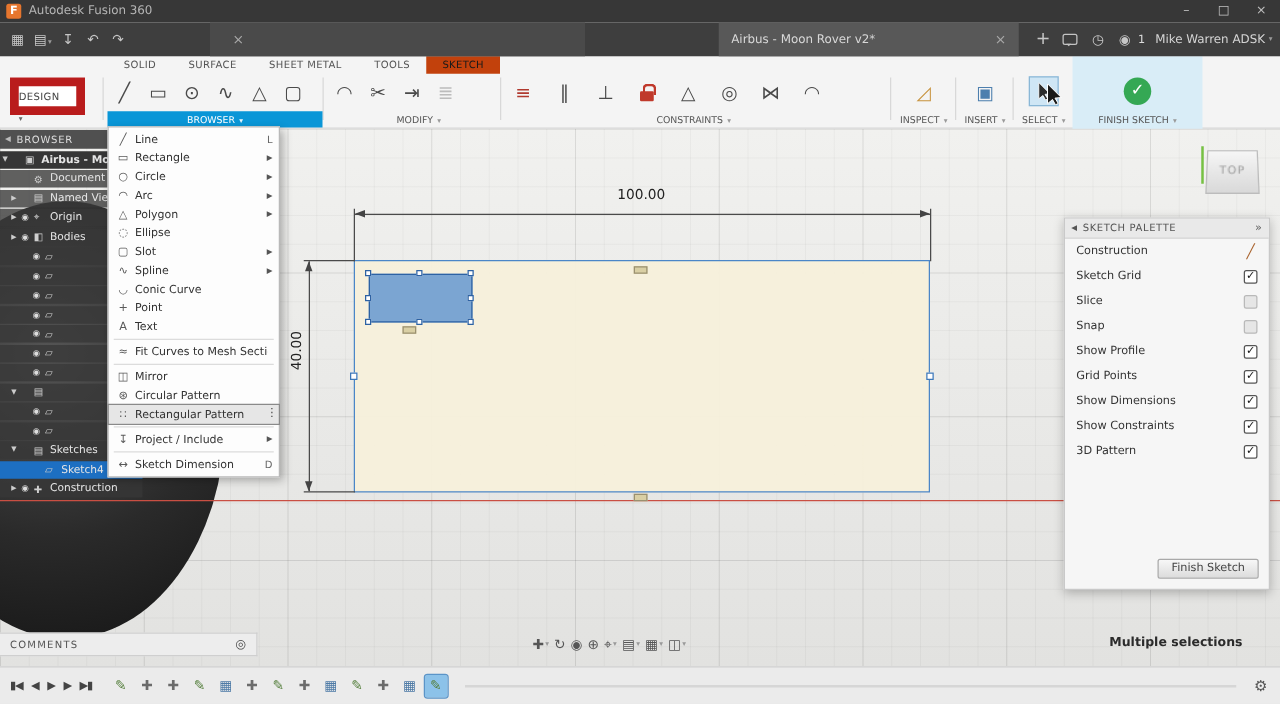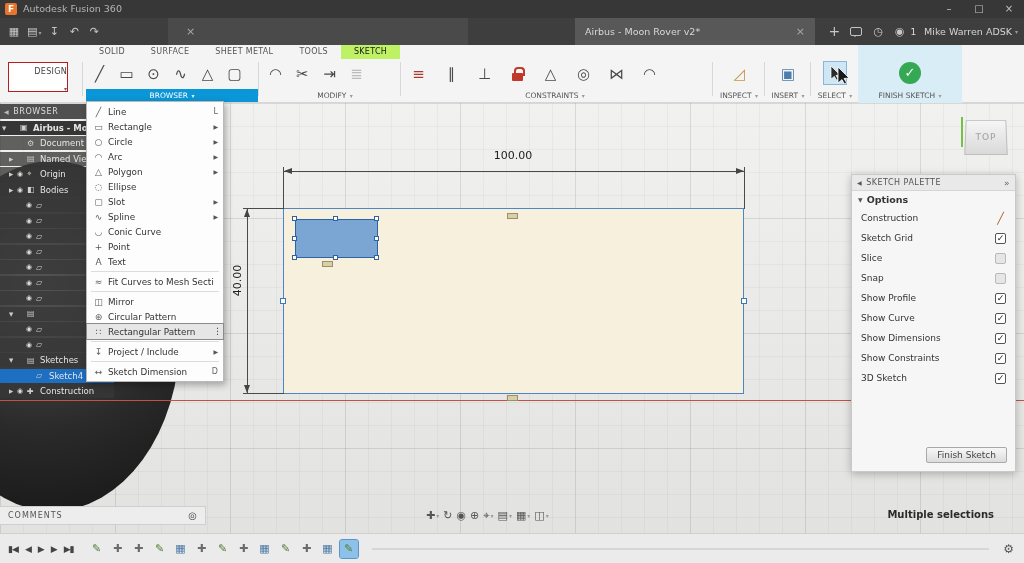--- a/index.html
+++ b/index.html
@@ -30,23 +30,23 @@
   .bubble::after{content:"";position:absolute;left:2px;bottom:-4px;border:2.5px solid transparent;border-top-color:#c4c4c4}
   .nbadge{color:#ddd;font-size:9px;margin:0 8px 0 2px}
   .uname{color:#d5d5d5;font-size:9.5px;white-space:nowrap}
   .ucaret{color:#9a9a9a;font-size:6px;margin-left:3px}
 
   
   .ribbon{position:absolute;left:0;top:45px;right:0;height:58px;background:#f4f4f4;
     border-bottom:1px solid #d6d6d6;z-index:30}
   .rtabs{position:absolute;left:86px;top:0;height:14px;display:flex}
   .rtab{padding:0 13px;font-size:8px;line-height:14px;color:#555;letter-spacing:.3px}
-  .rtab.active{background:#bef264;color:#1a1a1a}
+  .rtab.active{background:#c2410c;color:#1a1a1a}
   .designbox{position:absolute;left:8px;top:17px;width:60px;height:30px;background:#fff;
-    border:1px solid #b91c1c;text-align:right}
+    border:7px solid #b91c1c;text-align:left}
   .designbox .dlbl{display:block;font-size:8px;color:#444;margin-top:4px;letter-spacing:.3px}
   .designbox .dcaret{font-size:6px;color:#666}
   .vsep{position:absolute;top:17px;height:34px;width:1px;background:#d8d8d8}
   .group{position:absolute;top:14px;height:44px}
   .g-icons{display:flex;align-items:center;height:29px}
   .tbico{width:27px;height:26px;line-height:26px;text-align:center;font-size:15px;color:#4a4a4a}
   .tbico.dim{color:#bcbcbc}
   .tbico.accent-red{color:#b0392e}
   .g-label{position:absolute;left:0;right:0;bottom:1px;text-align:center;font-size:7.5px;color:#555;
     height:13px;line-height:13px;white-space:nowrap}
@@ -558,24 +558,20 @@
       <span class="lbl">Construction</span>
     </div>
 </div>
 
 <div class="palette">
   <div class="pheader">
     <span class="pcol">◀</span>
     <span>SKETCH PALETTE</span>
     <span class="pmore">»</span>
   </div>
-  <div class="psection">
-    <span class="scaret">▼</span>
-    <span>Options</span>
-  </div>
   <div class="prow ctl-construction">
       <span class="lbl">Construction</span>
       <span class="ctrl"></span>
     </div>
     <div class="prow checked">
       <span class="lbl">Sketch Grid</span>
       <span class="ctrl"></span>
     </div>
     <div class="prow">
       <span class="lbl">Slice</span>
@@ -583,33 +579,33 @@
     </div>
     <div class="prow">
       <span class="lbl">Snap</span>
       <span class="ctrl"></span>
     </div>
     <div class="prow checked">
       <span class="lbl">Show Profile</span>
       <span class="ctrl"></span>
     </div>
     <div class="prow checked">
-      <span class="lbl">Show Curve</span>
+      <span class="lbl">Grid Points</span>
       <span class="ctrl"></span>
     </div>
     <div class="prow checked">
       <span class="lbl">Show Dimensions</span>
       <span class="ctrl"></span>
     </div>
     <div class="prow checked">
       <span class="lbl">Show Constraints</span>
       <span class="ctrl"></span>
     </div>
     <div class="prow checked">
-      <span class="lbl">3D Sketch</span>
+      <span class="lbl">3D Pattern</span>
       <span class="ctrl"></span>
     </div>
   <div class="pfinish">Finish Sketch</div>
 </div>
 
 <div class="comments">
   <span class="lbl">COMMENTS</span>
   <span class="cico">◎</span>
 </div>
 

